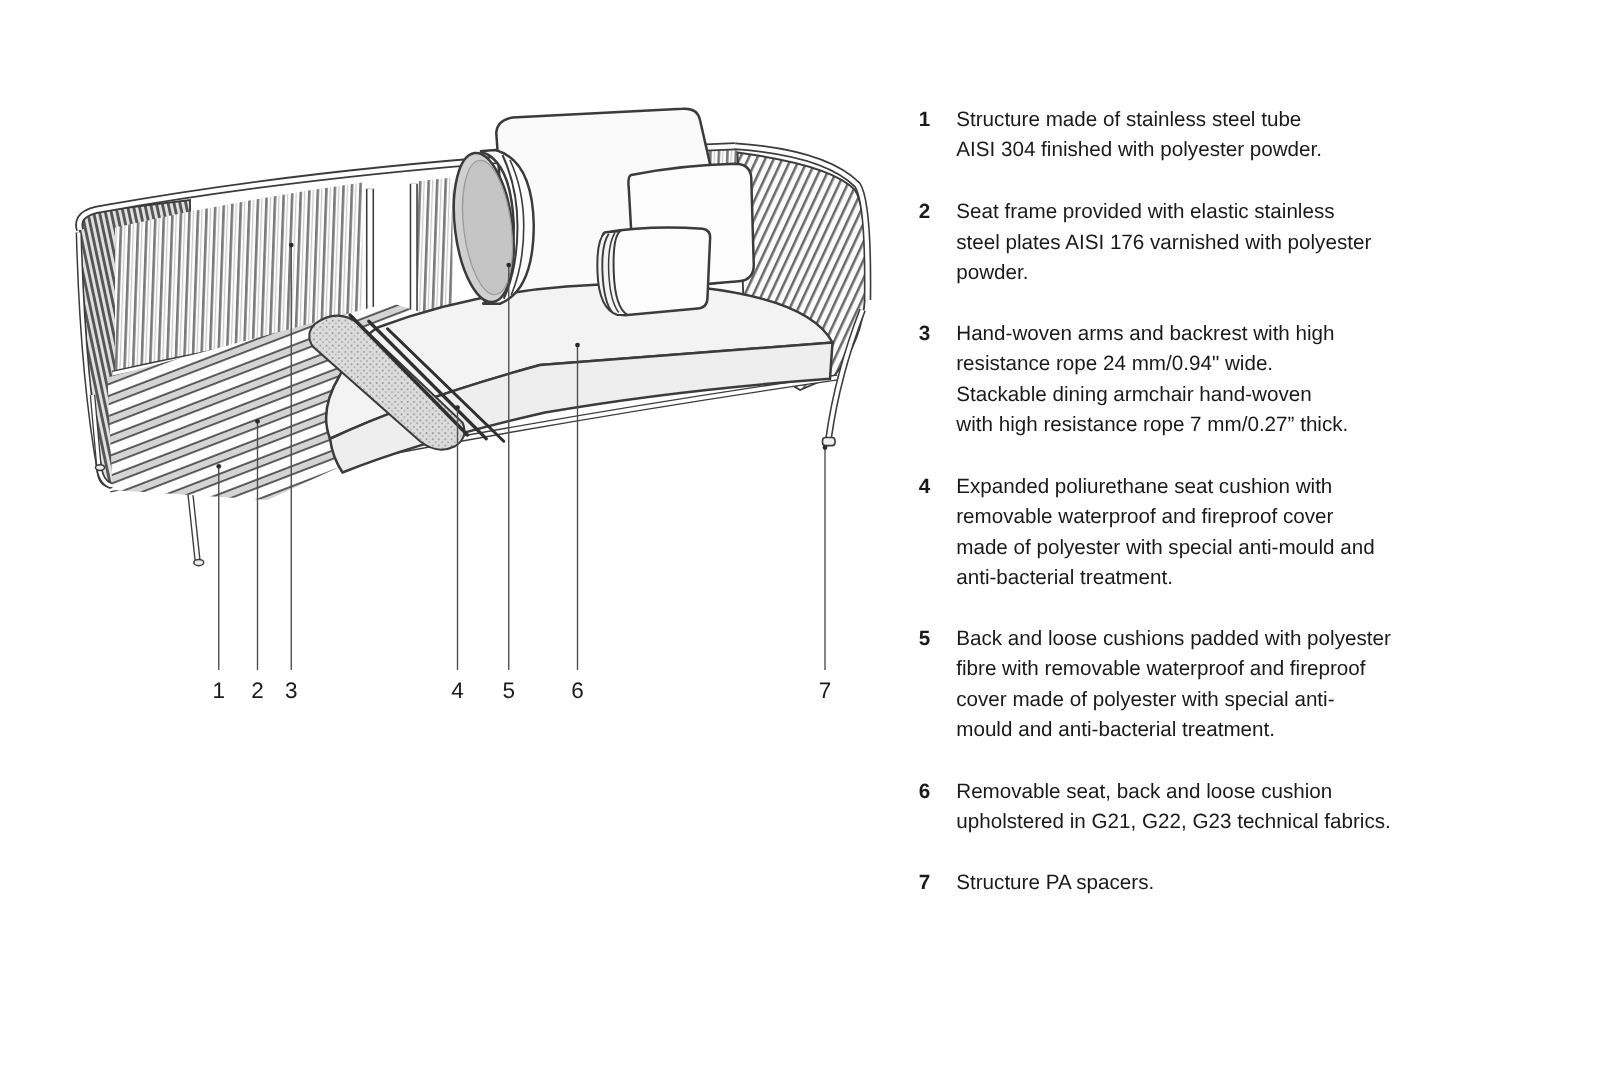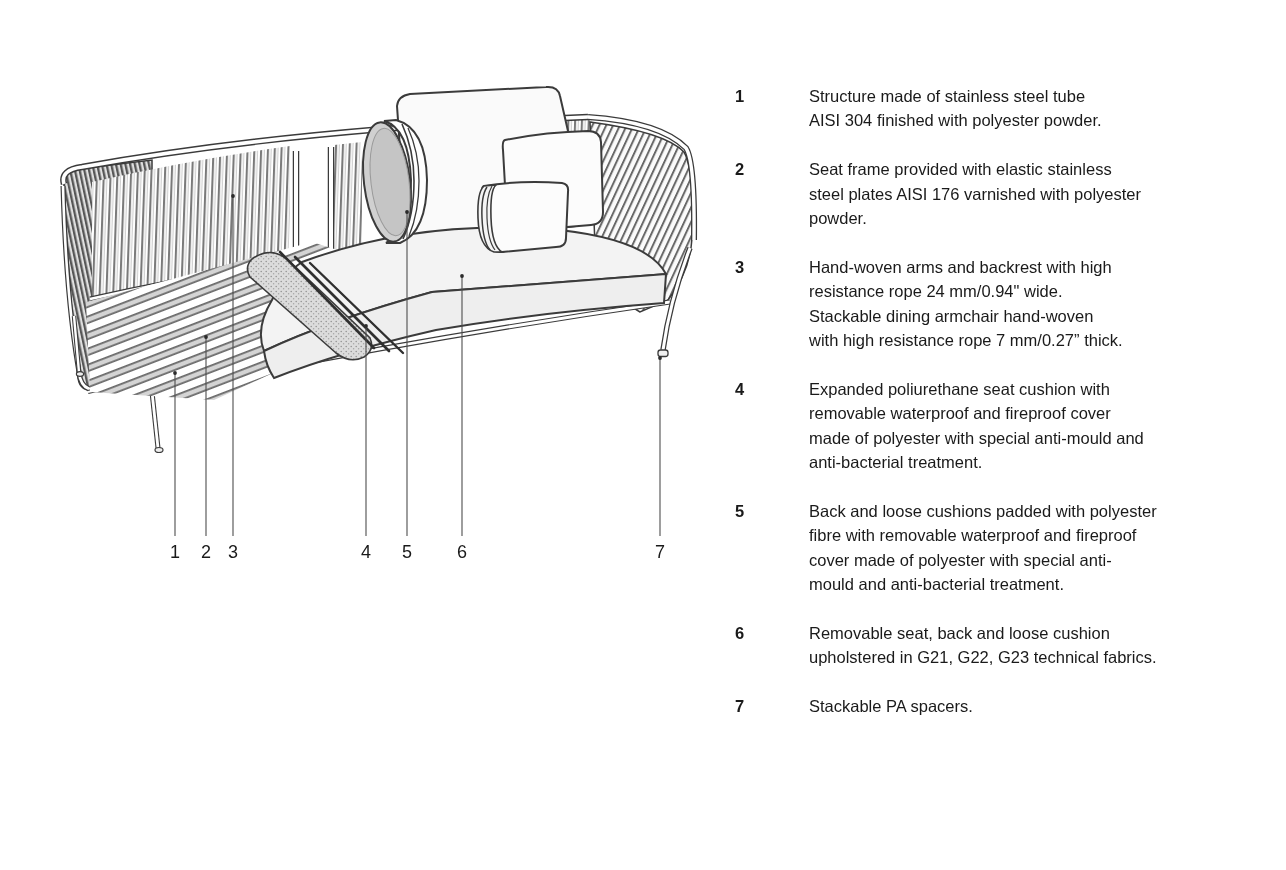--- a/index.html
+++ b/index.html
@@ -8,21 +8,21 @@
     font-family:"Liberation Sans","DejaVu Sans",sans-serif;
     color:#1a1a1a;
   }
   .figure-wrap{position:absolute;left:0;top:0;width:720px;height:600px;}
   .spec-col{
     position:absolute;left:735px;top:84px;width:470px;
     font-size:16.5px;line-height:24.4px;
   }
   .spec-item{display:flex;margin:0 0 24.4px 0;}
   .spec-item .num{width:30px;flex:0 0 30px;font-weight:bold;}
-  .spec-item .txt{flex:1;white-space:pre-line;margin-left:44px;}
+  .spec-item .txt{flex:1;white-space:pre-line;}
   svg text{font-family:"Liberation Sans","DejaVu Sans",sans-serif;}
 </style>
 </head>
 <body>
 
 <div class="figure-wrap">
 <svg id="sofa-svg" width="720" height="600" viewBox="0 0 720 600">
   <defs>
     <pattern id="armL" width="4.6" height="10" patternUnits="userSpaceOnUse" patternTransform="rotate(-12)">
       <rect width="4.6" height="10" fill="#e0e0e0"></rect>
@@ -192,15 +192,15 @@
 cover made of polyester with special anti-
 mould and anti-bacterial treatment.</div>
   </div>
   <div class="spec-item">
     <div class="num">6</div>
     <div class="txt">Removable seat, back and loose cushion
 upholstered in G21, G22, G23 technical fabrics.</div>
   </div>
   <div class="spec-item">
     <div class="num">7</div>
-    <div class="txt">Stackable PA spacers.</div>
+    <div class="txt">Structure PA spacers.</div>
   </div>
 </div>
 
 </body></html>

